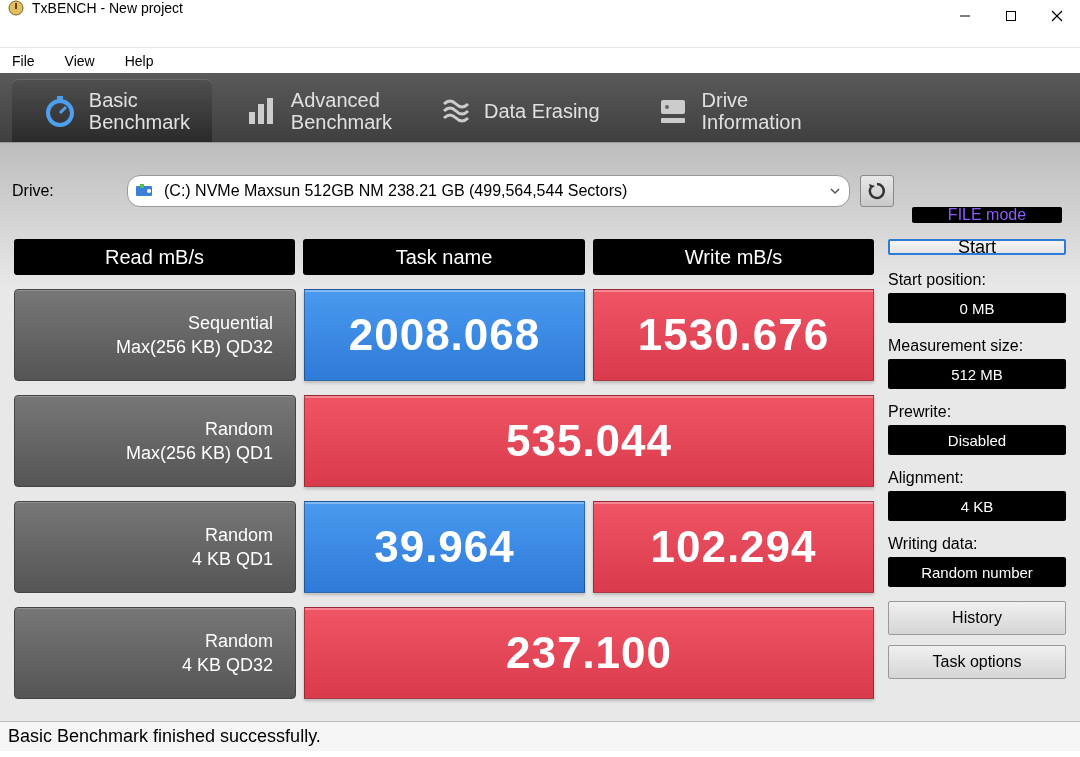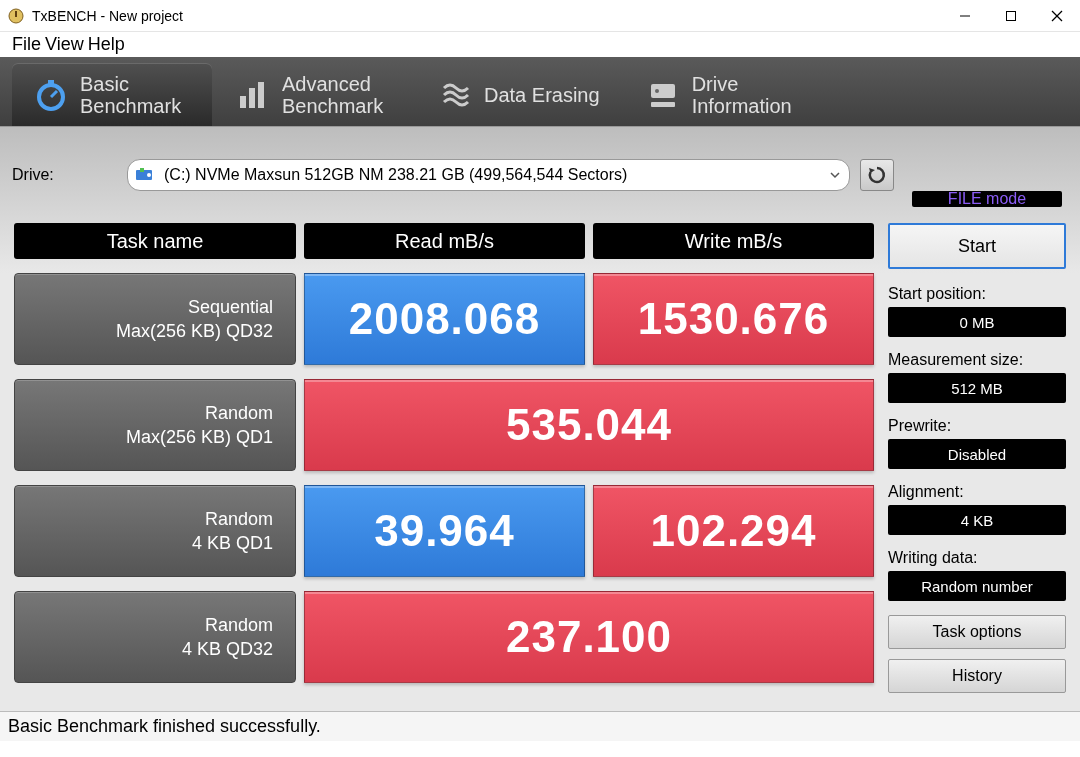--- a/index.html
+++ b/index.html
@@ -1,29 +1,29 @@
 <!DOCTYPE html>
 <html><head>
 <meta charset="utf-8">
 <style>
 * { margin: 0; padding: 0; box-sizing: border-box; font-family: "Segoe UI", Tahoma, sans-serif; }
 body { width: 1080px; height: 757px; background: #fff; overflow: hidden; }
 
-.titlebar { height: 32px; display: flex; align-items: center; background: #fff; border-bottom: 1px solid #e5e5e5; }
+.titlebar { height: 48px; display: flex; align-items: flex-start; background: #fff; border-bottom: 1px solid #e5e5e5; }
 .titlebar .app-icon { width: 16px; height: 16px; margin: 0 8px; }
 .titlebar .title { font-size: 14px; flex: 0 0 auto; }
 .titlebar .spacer { flex: 1; }
 .titlebar .winbtn { width: 46px; height: 32px; display: flex; align-items: center; justify-content: center; }
 .titlebar .winbtn svg { width: 12px; height: 12px; }
 
-.menubar { height: 25px; display: flex; align-items: center; gap: 4px; padding: 0 12px; font-size: 18px; }
+.menubar { height: 25px; display: flex; align-items: center; gap: 30px; padding: 0 12px; font-size: 14px; }
 .menubar span { cursor: default; }
 
 .ribbon { height: 70px; background: linear-gradient(#5a5a5a,#3f3f3f); display: flex; padding: 6px 12px 0 12px; gap: 2px; border-bottom: 1px solid #999; }
-.tab { flex: 0 0 auto; min-width: 200px; display: flex; align-items: center; gap: 12px; padding: 12px 22px; color: #e0e0e0; font-size: 20px; line-height: 22px; border-radius: 6px 6px 0 0; cursor: pointer; }
+.tab { flex: 0 0 auto; min-width: 200px; display: flex; align-items: center; gap: 12px; padding: 12px 22px; color: #e0e0e0; font-size: 20px; line-height: 22px; border-radius: 6px 6px 0 0; cursor: pointer; justify-content: flex-end; }
 .tab.active { background: linear-gradient(#505050,#2a2a2a); box-shadow: inset 0 1px 0 rgba(255,255,255,.15); }
 .tab .lbl { white-space: pre-line; }
 .tab svg { width: 34px; height: 34px; flex-shrink: 0; }
 
 .panel { background: linear-gradient(#bdbdbd,#e8e8e8 25%,#e8e8e8); padding: 16px 0 8px 0; }
 
 .drive-row { display: flex; align-items: center; padding: 0 18px 16px 12px; gap: 10px; }
 .drive-row .lbl { font-size: 16px; width: 105px; }
 .drive-select { flex: 1; height: 32px; background: #fff; border: 1px solid #999; border-radius: 13px; display: flex; align-items: center; padding: 0 8px; font-size: 16px; gap: 8px; }
 .drive-select .dicon { width: 20px; height: 14px; }
@@ -39,21 +39,21 @@
 .hdr.read { flex: 1; }
 .hdr.write { flex: 1; }
 
 .row { display: flex; gap: 8px; margin-bottom: 14px; }
 .taskcell { flex: 0 0 282px; height: 92px; background: linear-gradient(#777,#555); color: #fff; border-radius: 4px; border: 1px solid #444; padding: 14px 22px; display: flex; flex-direction: column; justify-content: center; font-size: 18px; line-height: 24px; box-shadow: inset 0 1px 0 rgba(255,255,255,.2); text-align: right; }
 .valcell { flex: 1; height: 92px; border-radius: 0; display: flex; align-items: center; justify-content: center; font-size: 44px; font-weight: 700; color: #fff; font-family: "Arial Narrow", Arial, sans-serif; letter-spacing: 1px; box-shadow: inset 0 2px 0 rgba(255,255,255,.3), 0 2px 3px rgba(0,0,0,.2); border: 1px solid rgba(0,0,0,.3); }
 .valcell.read { background: linear-gradient(#4a9af0,#2e7ad8); }
 .valcell.write { background: linear-gradient(#f05565,#d93a4c); }
 
 .side { width: 178px; display: flex; flex-direction: column; }
-.start-btn { height: 46px; border: 2px solid #2e7ad8; background: linear-gradient(#f5f5f5,#e5e5e5); font-size: 18px; display: flex; align-items: center; justify-content: center; border-radius: 2px; margin-bottom: 16px; }
+.start-btn { height: 16px; border: 2px solid #2e7ad8; background: linear-gradient(#f5f5f5,#e5e5e5); font-size: 18px; display: flex; align-items: center; justify-content: center; border-radius: 2px; margin-bottom: 16px; }
 .side-lbl { font-size: 16px; margin-bottom: 4px; }
 .side-val { background: #000; color: #fff; height: 30px; display: flex; align-items: center; justify-content: center; font-size: 15px; border-radius: 2px; margin-bottom: 14px; }
 .side-btn { height: 34px; background: linear-gradient(#f0f0f0,#d5d5d5); border: 1px solid #999; font-size: 16px; display: flex; align-items: center; justify-content: center; border-radius: 2px; margin-bottom: 10px; }
 
 .statusbar { border-top: 1px solid #bbb; padding: 4px 8px; font-size: 18px; background: #f5f5f5; }
 </style>
 </head>
 <body>
 
 <div class="titlebar">
@@ -143,22 +143,22 @@
           <path d="M10 3 A7 7 0 1 1 3.5 7" fill="none" stroke="#333" stroke-width="2.5"></path>
           <path d="M2 3 L3.5 8 L8 5 Z" fill="#333"></path>
         </svg>
     </div>
     <div class="mode-btn">FILE mode</div>
   </div>
 
   <div class="main-cols">
     <div class="results">
       <div class="headers">
+        <div class="hdr read">Read mB/s</div>
         <div class="hdr task">Task name</div>
-        <div class="hdr read">Read mB/s</div>
         <div class="hdr write">Write mB/s</div>
       </div>
 
       <div class="row">
         <div class="taskcell">
           <span>Sequential</span>
           <span>Max(256 KB) QD32</span>
         </div>
         <div class="valcell read">2008.068</div>
         <div class="valcell write">1530.676</div>
@@ -195,21 +195,21 @@
       <div class="side-lbl">Start position:</div>
       <div class="side-val">0 MB</div>
       <div class="side-lbl">Measurement size:</div>
       <div class="side-val">512 MB</div>
       <div class="side-lbl">Prewrite:</div>
       <div class="side-val">Disabled</div>
       <div class="side-lbl">Alignment:</div>
       <div class="side-val">4 KB</div>
       <div class="side-lbl">Writing data:</div>
       <div class="side-val">Random number</div>
+      <div class="side-btn">History</div>
       <div class="side-btn">Task options</div>
-      <div class="side-btn">History</div>
     </div>
   </div>
 </div>
 
 <div class="statusbar">
   <span>Basic Benchmark finished successfully.</span>
 </div>
 
 </body></html>

